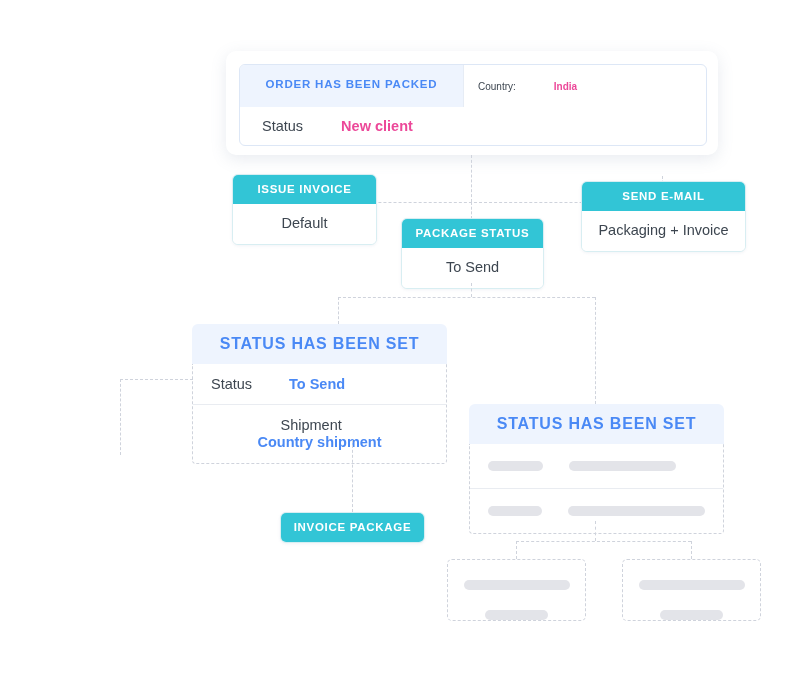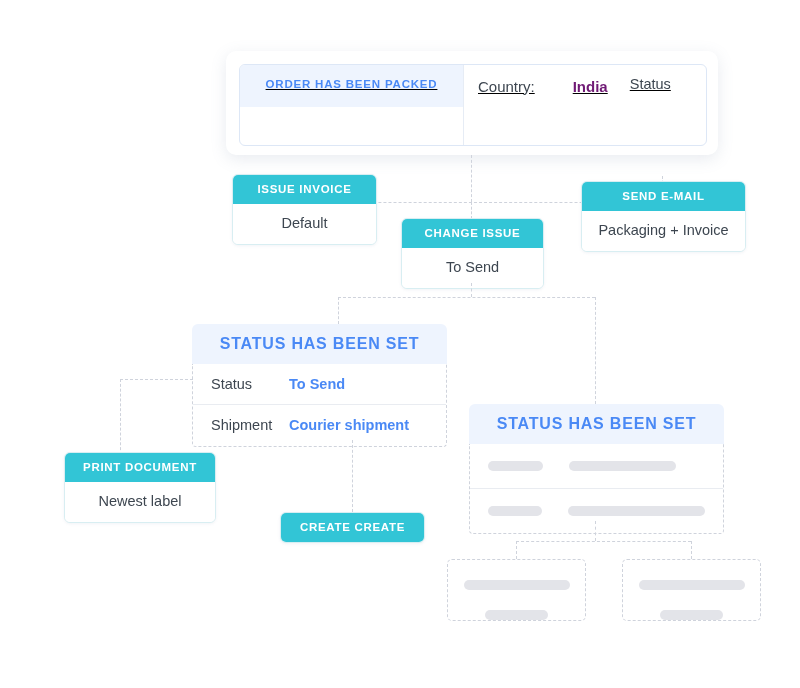--- a/index.html
+++ b/index.html
@@ -70,21 +70,21 @@
     border-bottom:1.5px dashed #cfd3dc;
     background:#ffffff;
     border-radius:0 0 4px 4px;
   }
   .kv-row{
     display:flex;align-items:center;
     padding:12px 18px;
     font-size:14.5px;
     line-height:1.15;
   }
-  .kv-row + .kv-row{border-top:1px solid #e9ecf1;}
+  .kv-row + .kv-row{border-top:1px solid #e9ecf1;flex-direction:column;}
   .kv-key{color:#3d4650;width:78px;flex:none;}
   .kv-val{color:#4a89f5;font-weight:bold;}
 
   
   .sk-row{display:flex;align-items:center;padding:17px 18px;}
   .sk-row + .sk-row{border-top:1px solid #e9ecf1;}
   .bar{background:#e3e4e9;border-radius:5px;height:10px;}
 
   
   .summary-outer{
@@ -93,44 +93,44 @@
     border-radius:10px;
     box-shadow:0 4px 16px rgba(110,130,160,.16);
   }
   .summary-inner{
     position:absolute;
     border:1px solid #dde7f6;
     border-radius:6px;
     overflow:hidden;
     background:#ffffff;
   }
-  .sum-grid{display:flex;flex-direction:row;height:100%;text-decoration:underline;}
+  .sum-grid{display:flex;flex-direction:column;height:100%;}
   .sum-top{display:flex;flex:none;}
   .sum-bot{display:flex;flex:none;}
   .sum-cell-l{width:223px;flex:none;box-sizing:border-box;}
   .sum-cell-r{flex:1;box-sizing:border-box;}
   .sum-tag{
     background:#eef4fe;color:#4a89f5;
     font-size:11.5px;font-weight:bold;letter-spacing:.8px;
     text-align:center;padding:13px 8px;line-height:1.1;
     height:42px;box-sizing:border-box;
   }
   .sum-plain{
     height:42px;box-sizing:border-box;
     display:flex;align-items:center;
     padding:0 0 0 14px;
-    font-size:15px;color:#3d4650;
+    font-size:10px;color:#3d4650;
   }
   .sum-plain2{
     height:38px;box-sizing:border-box;
     display:flex;align-items:center;
     padding:0 0 0 14px;
     font-size:14.5px;color:#3d4650;
   }
-  .sum-strong{color:#701a75;font-weight:bold;margin-left:7px;padding-left:31px;}
+  .sum-strong{color:#ec4899;font-weight:bold;margin-left:7px;padding-left:31px;}
   .sum-divider{border-left:1px solid #e6ecf5;}
 
   
   .ph-box{
     position:absolute;
     border:1.5px dashed #cfd3dc;
     border-radius:5px;
     background:#ffffff;
     box-sizing:border-box;
   }
@@ -176,55 +176,51 @@
     <div class="teal-head">SEND E-MAIL</div>
     <div class="teal-body">Packaging + Invoice</div>
   </div>
 
   <div class="node teal-card" style="left:232px;top:174px;width:143px;">
     <div class="teal-head">ISSUE INVOICE</div>
     <div class="teal-body">Default</div>
   </div>
 
   <div class="node teal-card" style="left:401px;top:218px;width:141px;">
-    <div class="teal-head">CHANGE ISSUE</div>
+    <div class="teal-head">PACKAGE STATUS</div>
     <div class="teal-body">To Send</div>
   </div>
 
   <div class="conn v-dash" style="left:471px;top:283px;height:14px;"></div>
   <div class="conn h-dash" style="left:338px;top:297px;width:257px;"></div>
   <div class="conn v-dash" style="left:338px;top:297px;height:27px;"></div>
   <div class="conn v-dash" style="left:595px;top:297px;height:107px;"></div>
 
   <div class="node blue-card" style="left:192px;top:324px;width:255px;">
     <div class="blue-head">STATUS HAS BEEN SET</div>
     <div class="dashed-body">
       <div class="kv-row">
         <span class="kv-key">Status</span>
         <span class="kv-val">To Send</span>
       </div>
       <div class="kv-row">
         <span class="kv-key">Shipment</span>
-        <span class="kv-val">Courier shipment</span>
+        <span class="kv-val">Country shipment</span>
       </div>
     </div>
   </div>
 
   <div class="conn h-dash" style="left:120px;top:379px;width:73px;"></div>
   <div class="conn v-dash" style="left:120px;top:379px;height:76px;"></div>
 
-  <div class="node teal-card" style="left:64px;top:452px;width:150px;">
-    <div class="teal-head">PRINT DOCUMENT</div>
-    <div class="teal-body">Newest label</div>
-  </div>
 
   <div class="conn v-dash" style="left:352px;top:440px;height:72px;"></div>
 
   <div class="node teal-card" style="left:280px;top:512px;width:143px;">
-    <div class="teal-head">CREATE CREATE</div>
+    <div class="teal-head">INVOICE PACKAGE</div>
   </div>
 
   <div class="node blue-card" style="left:469px;top:404px;width:255px;">
     <div class="blue-head">STATUS HAS BEEN SET</div>
     <div class="dashed-body">
       <div class="sk-row">
         <span class="bar" style="width:55px;"></span>
         <span class="bar" style="width:107px;margin-left:26px;"></span>
       </div>
       <div class="sk-row">

